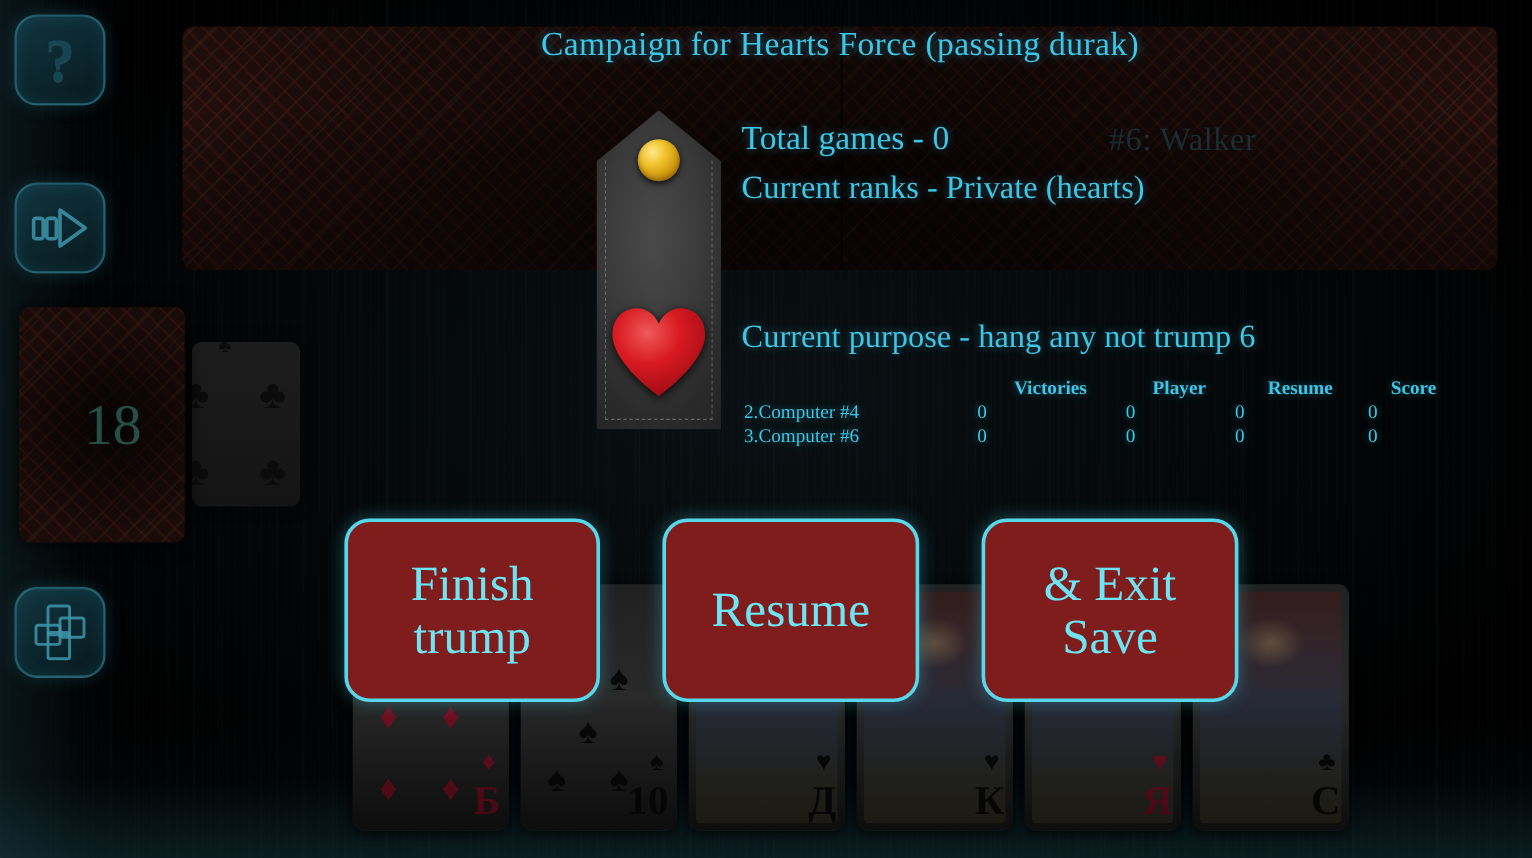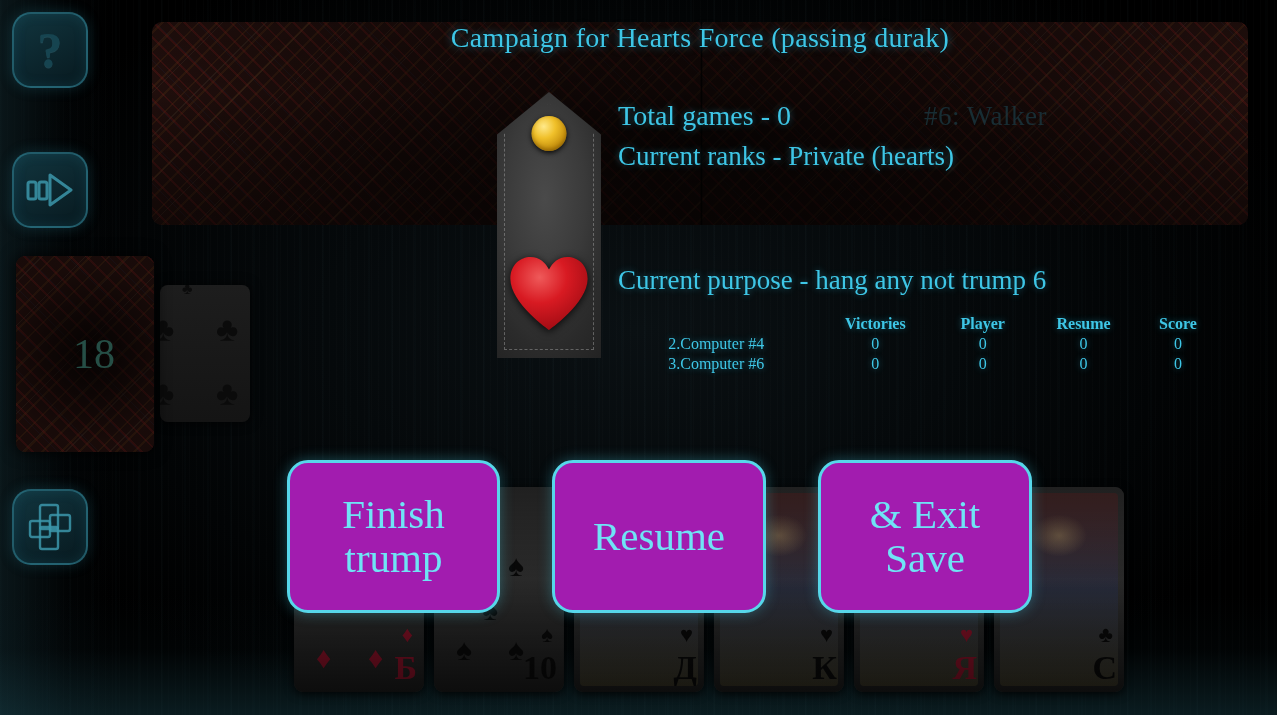--- a/index.html
+++ b/index.html
@@ -111,21 +111,21 @@
     background:radial-gradient(circle at 35% 30%, #ffe98a 0%, #f0c02a 35%, #c8920e 68%, #8a6105 100%);
     box-shadow:0 2px 5px rgba(0,0,0,0.85), inset 0 -2px 4px rgba(120,80,0,0.6);
   }
   #epaulette .heart{
     position:absolute; left:50%; top:162px; transform:translateX(-50%);
     width:84px; height:78px;
     filter:drop-shadow(0 2px 4px rgba(0,0,0,0.85));
   }
 
   
-  .cyan{ color:#3ec6e6; text-shadow:0 0 7px rgba(50,190,225,0.45);text-align:center; }
+  .cyan{ color:#3ec6e6; text-shadow:0 0 7px rgba(50,190,225,0.45); }
   #stat-total{ position:absolute; left:618px; top:100px; font-size:28px; white-space:nowrap; }
   #stat-ranks{ position:absolute; left:618px; top:141px; font-size:27px; white-space:nowrap; }
   #stat-purpose{ position:absolute; left:618px; top:265px; font-size:27px; white-space:nowrap;font-family:Liberation Serif, serif; }
   #table-clip{
     position:absolute; left:618px; top:313px; width:600px; height:120px; overflow:hidden;
   }
   #score-table-inner{ position:absolute; left:0; top:0; width:600px; }
 
   
   .side-btn{
@@ -149,21 +149,21 @@
     border-radius:9px; overflow:hidden;
     box-shadow:0 0 16px rgba(0,0,0,0.9);
   }
   #deck .plaidlayer{ position:absolute; inset:0; }
   #deck .dark{
     position:absolute; inset:0;
     background:radial-gradient(ellipse 90px 90px at 55% 50%, rgba(0,0,0,0.88) 0%, rgba(0,0,0,0.68) 45%, rgba(0,0,0,0.42) 100%);
   }
   #deck-count{
     position:absolute; inset:0; display:flex; align-items:center; justify-content:center;
-    font-size:42px; color:#2b5c52; opacity:0.85;
+    font-size:48px; color:#2b5c52; opacity:0.85;
     padding-left:18px;
   }
 
   
   #table-card{
     position:absolute; left:160px; top:285px; width:90px; height:137px;
     border-radius:8px;
     background:linear-gradient(to bottom, #1d1d1d, #141414);
     box-shadow:0 0 12px rgba(0,0,0,0.8);
     overflow:hidden;
@@ -194,29 +194,28 @@
       radial-gradient(ellipse 40px 30px at 50% 22%, rgba(210,180,120,0.45), rgba(0,0,0,0) 70%),
       linear-gradient(to bottom, rgba(150,40,40,0.35), rgba(40,55,110,0.30) 50%, rgba(120,110,60,0.30));
     border-radius:4px;
   }
   .red{ color:#8a1228; }
   .black{ color:#0a0a0a; }
 
   
   .action-btn{
     position:absolute;
-    background:#a21caf;
+    background:#7f1d1d;
     border:3px solid #57d7ea;
     border-radius:21px;
     color:#6fe4f5;
     display:flex; align-items:center; justify-content:center; text-align:center;
     box-shadow:0 0 14px rgba(70,205,230,0.35);
     line-height:1.05;
     cursor:pointer;
-    margin-top:28px;
   }
   #btn-finish{ left:287px; top:432px; width:213px; height:153px; font-size:41px; }
   #btn-resume{ left:552px; top:432px; width:214px; height:153px; font-size:41px; }
   #btn-save{   left:818px; top:432px; width:214px; height:153px; font-size:41px; }
 </style>
 </head>
 <body>
 
 <div id="bg-streaks"></div>
 <div id="bg-leftstrip"></div>

